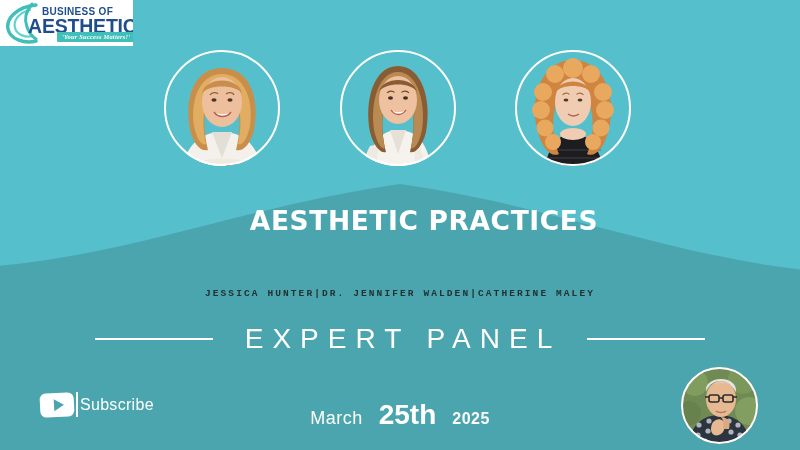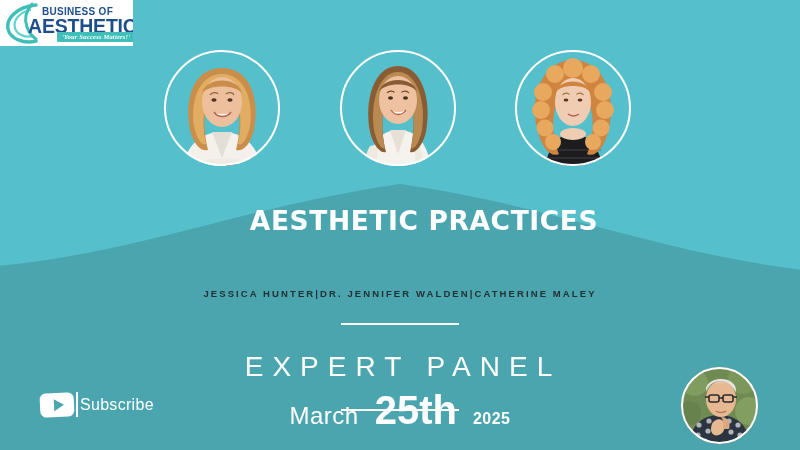--- a/index.html
+++ b/index.html
@@ -136,34 +136,33 @@
   .names {
     position: absolute;
     left: 0;
     top: 288px;
     width: 800px;
     text-align: center;
     color: #223133;
     font-size: 9.5px;
     font-weight: bold;
     letter-spacing: 2.1px;
-    font-family: Liberation Sans, sans-serif;
+    font-family: Liberation Mono, monospace;
   }
 
   
   .panel-row {
     position: absolute;
     left: 0;
     top: 323px;
     width: 800px;
     display: flex;
     align-items: center;
     justify-content: center;
     gap: 26px;
-    flex-direction: column;
   }
   .panel-rule {
     width: 118px;
     height: 2px;
     background: #ffffff;
   }
   .panel-title {
     color: #ffffff;
     font-size: 28px;
     font-weight: normal;
@@ -180,26 +179,26 @@
     top: 378px;
     width: 800px;
     display: flex;
     align-items: baseline;
     justify-content: center;
     gap: 16px;
     color: #ffffff;
     font-family: "Liberation Sans", sans-serif;
   }
   .date-month {
-    font-size: 24px;
+    font-size: 18px;
     font-weight: normal;
     letter-spacing: 0.5px;
   }
   .date-day {
-    font-size: 40px;
+    font-size: 28px;
     font-weight: bold;
     letter-spacing: 0px;
   }
   .date-year {
     font-size: 16px;
     font-weight: bold;
     letter-spacing: 0.5px;
     margin-top: 32px;
   }
 

